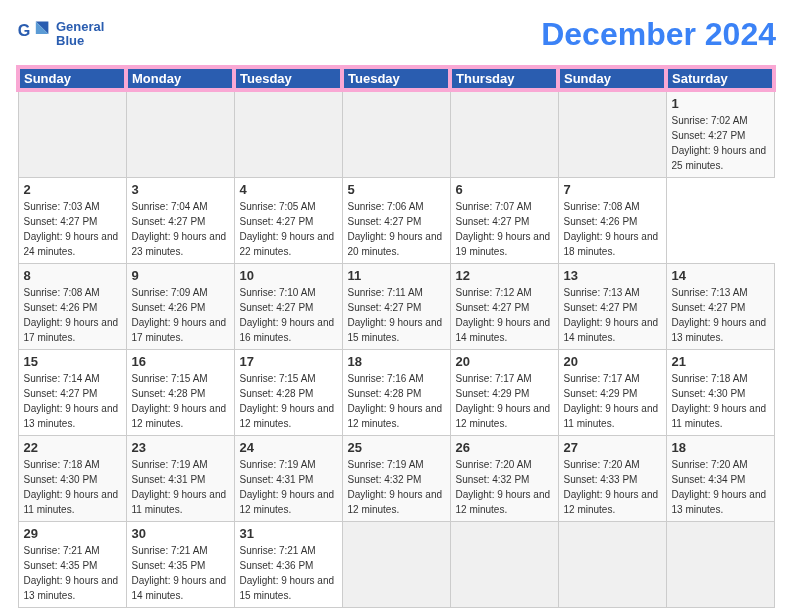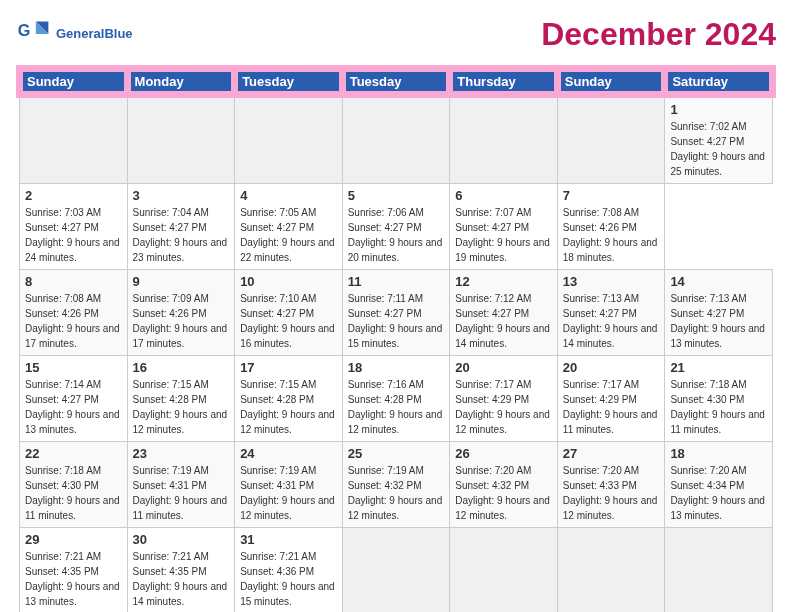--- a/index.html
+++ b/index.html
@@ -16,56 +16,56 @@
       align-items: flex-start;
       margin-bottom: 12px;
     }
     .logo {
       display: flex;
       align-items: center;
       gap: 4px;
     }
     .logo-text {
       display: flex;
-      flex-direction: row;
+      flex-direction: column;
       font-size: 13px;
       font-weight: bold;
       color: #2a5db0;
       line-height: 1.1;
     }
     .logo-icon {
       width: 36px;
       height: 36px;
     }
     .title-area {
       text-align: right;
     }
     .month-title {
       font-size: 32px;
       font-weight: bold;
-      color: #be185d;
+      color: #3b82f6;
       text-align: center;
     }
     .location-title {
       font-size: 15px;
       color: #444;
     }
     table {
       width: 100%;
       border-collapse: collapse;
       table-layout: fixed;
     }
     thead th {
       background: #2a5db0;
       color: #fff;
       font-size: 13px;
       font-weight: bold;
       padding: 2px 4px;
       text-align: left;
-      border: 7px solid #f9a8d4;
+      border: 4px solid #f9a8d4;
     }
     tbody td {
       vertical-align: top;
       border: 1px solid #ccc;
       padding: 4px 5px;
       font-size: 10.5px;
       color: #333;
       height: 80px;
       background: #fff;
     }

